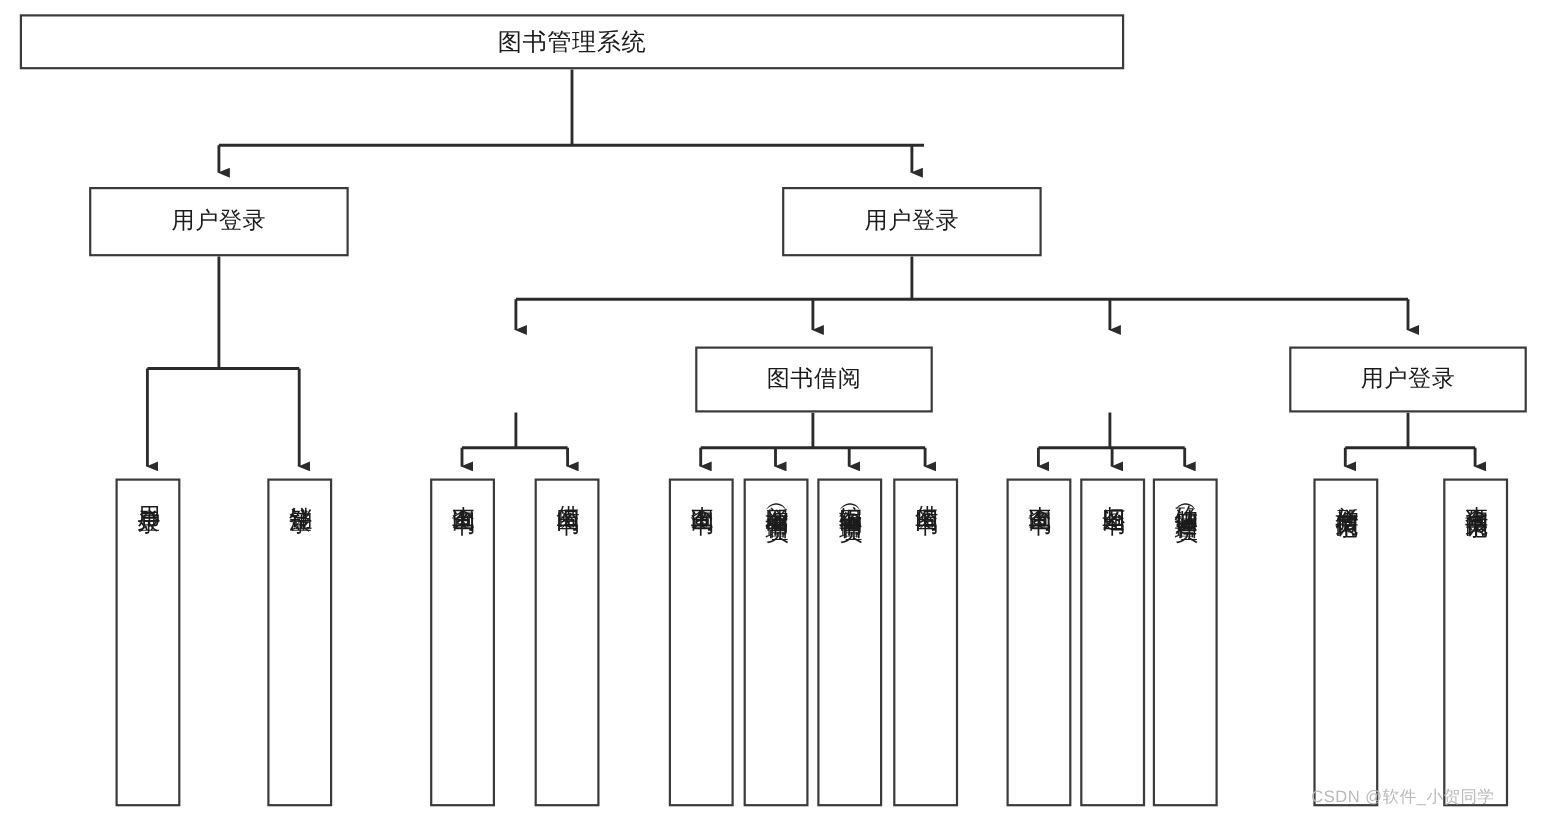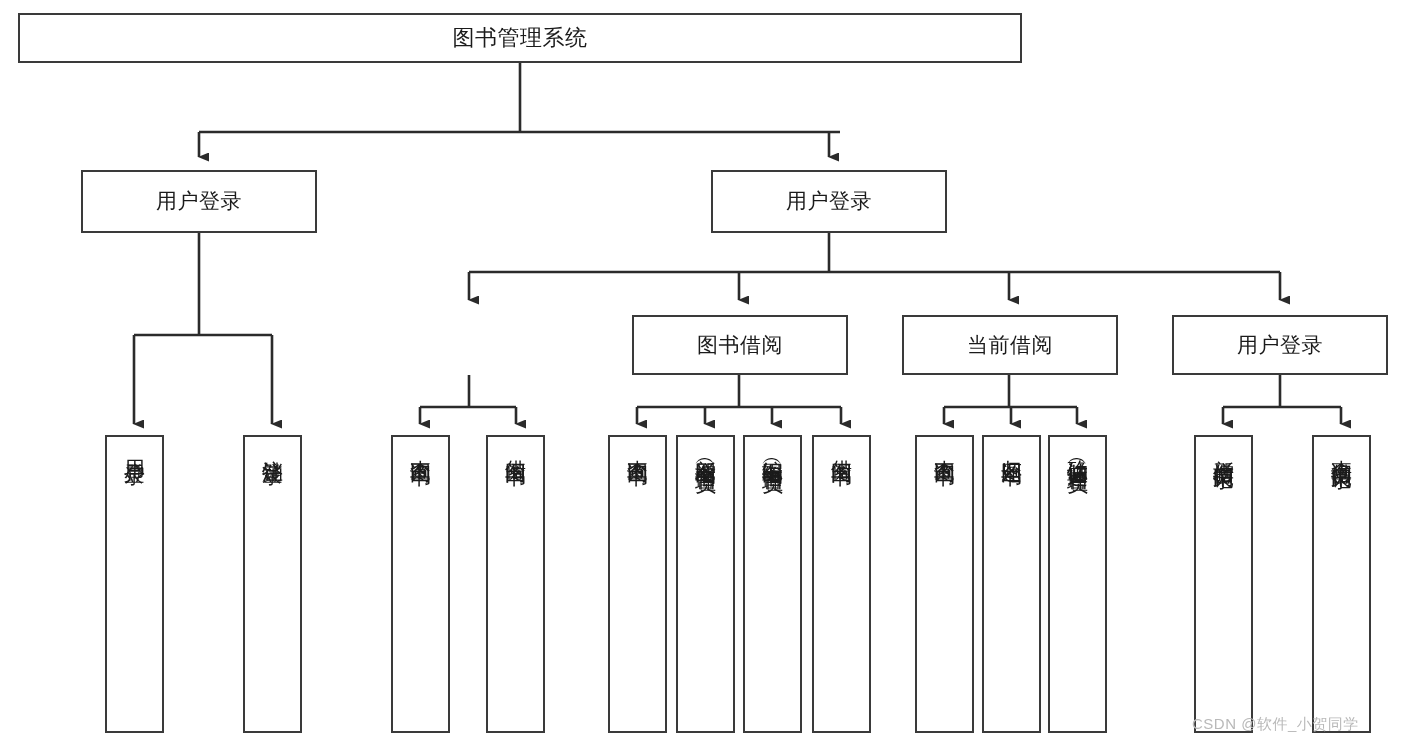--- a/index.html
+++ b/index.html
@@ -133,23 +133,20 @@
   <div class="node h" style="left:81px; top:170px; width:236px; height:63px;">
     <span class="label">用户登录</span>
   </div>
   <div class="node h" style="left:711px; top:170px; width:236px; height:63px;">
     <span class="label">用户登录</span>
   </div>
 
   <div class="node h" style="left:632px; top:315px; width:216px; height:60px;">
     <span class="label">图书借阅</span>
   </div>
-  <div class="node h" style="left:902px; top:315px; width:216px; height:60px;">
-    <span class="label">当前借阅</span>
-  </div>
   <div class="node h" style="left:1172px; top:315px; width:216px; height:60px;">
     <span class="label">用户登录</span>
   </div>
 
   <div class="node v" style="left:105px; top:435px; width:59px; height:298px;">
     <span class="label">用户登录</span>
   </div>
   <div class="node v" style="left:243px; top:435px; width:59px; height:298px;">
     <span class="label">注销登录</span>
   </div>

